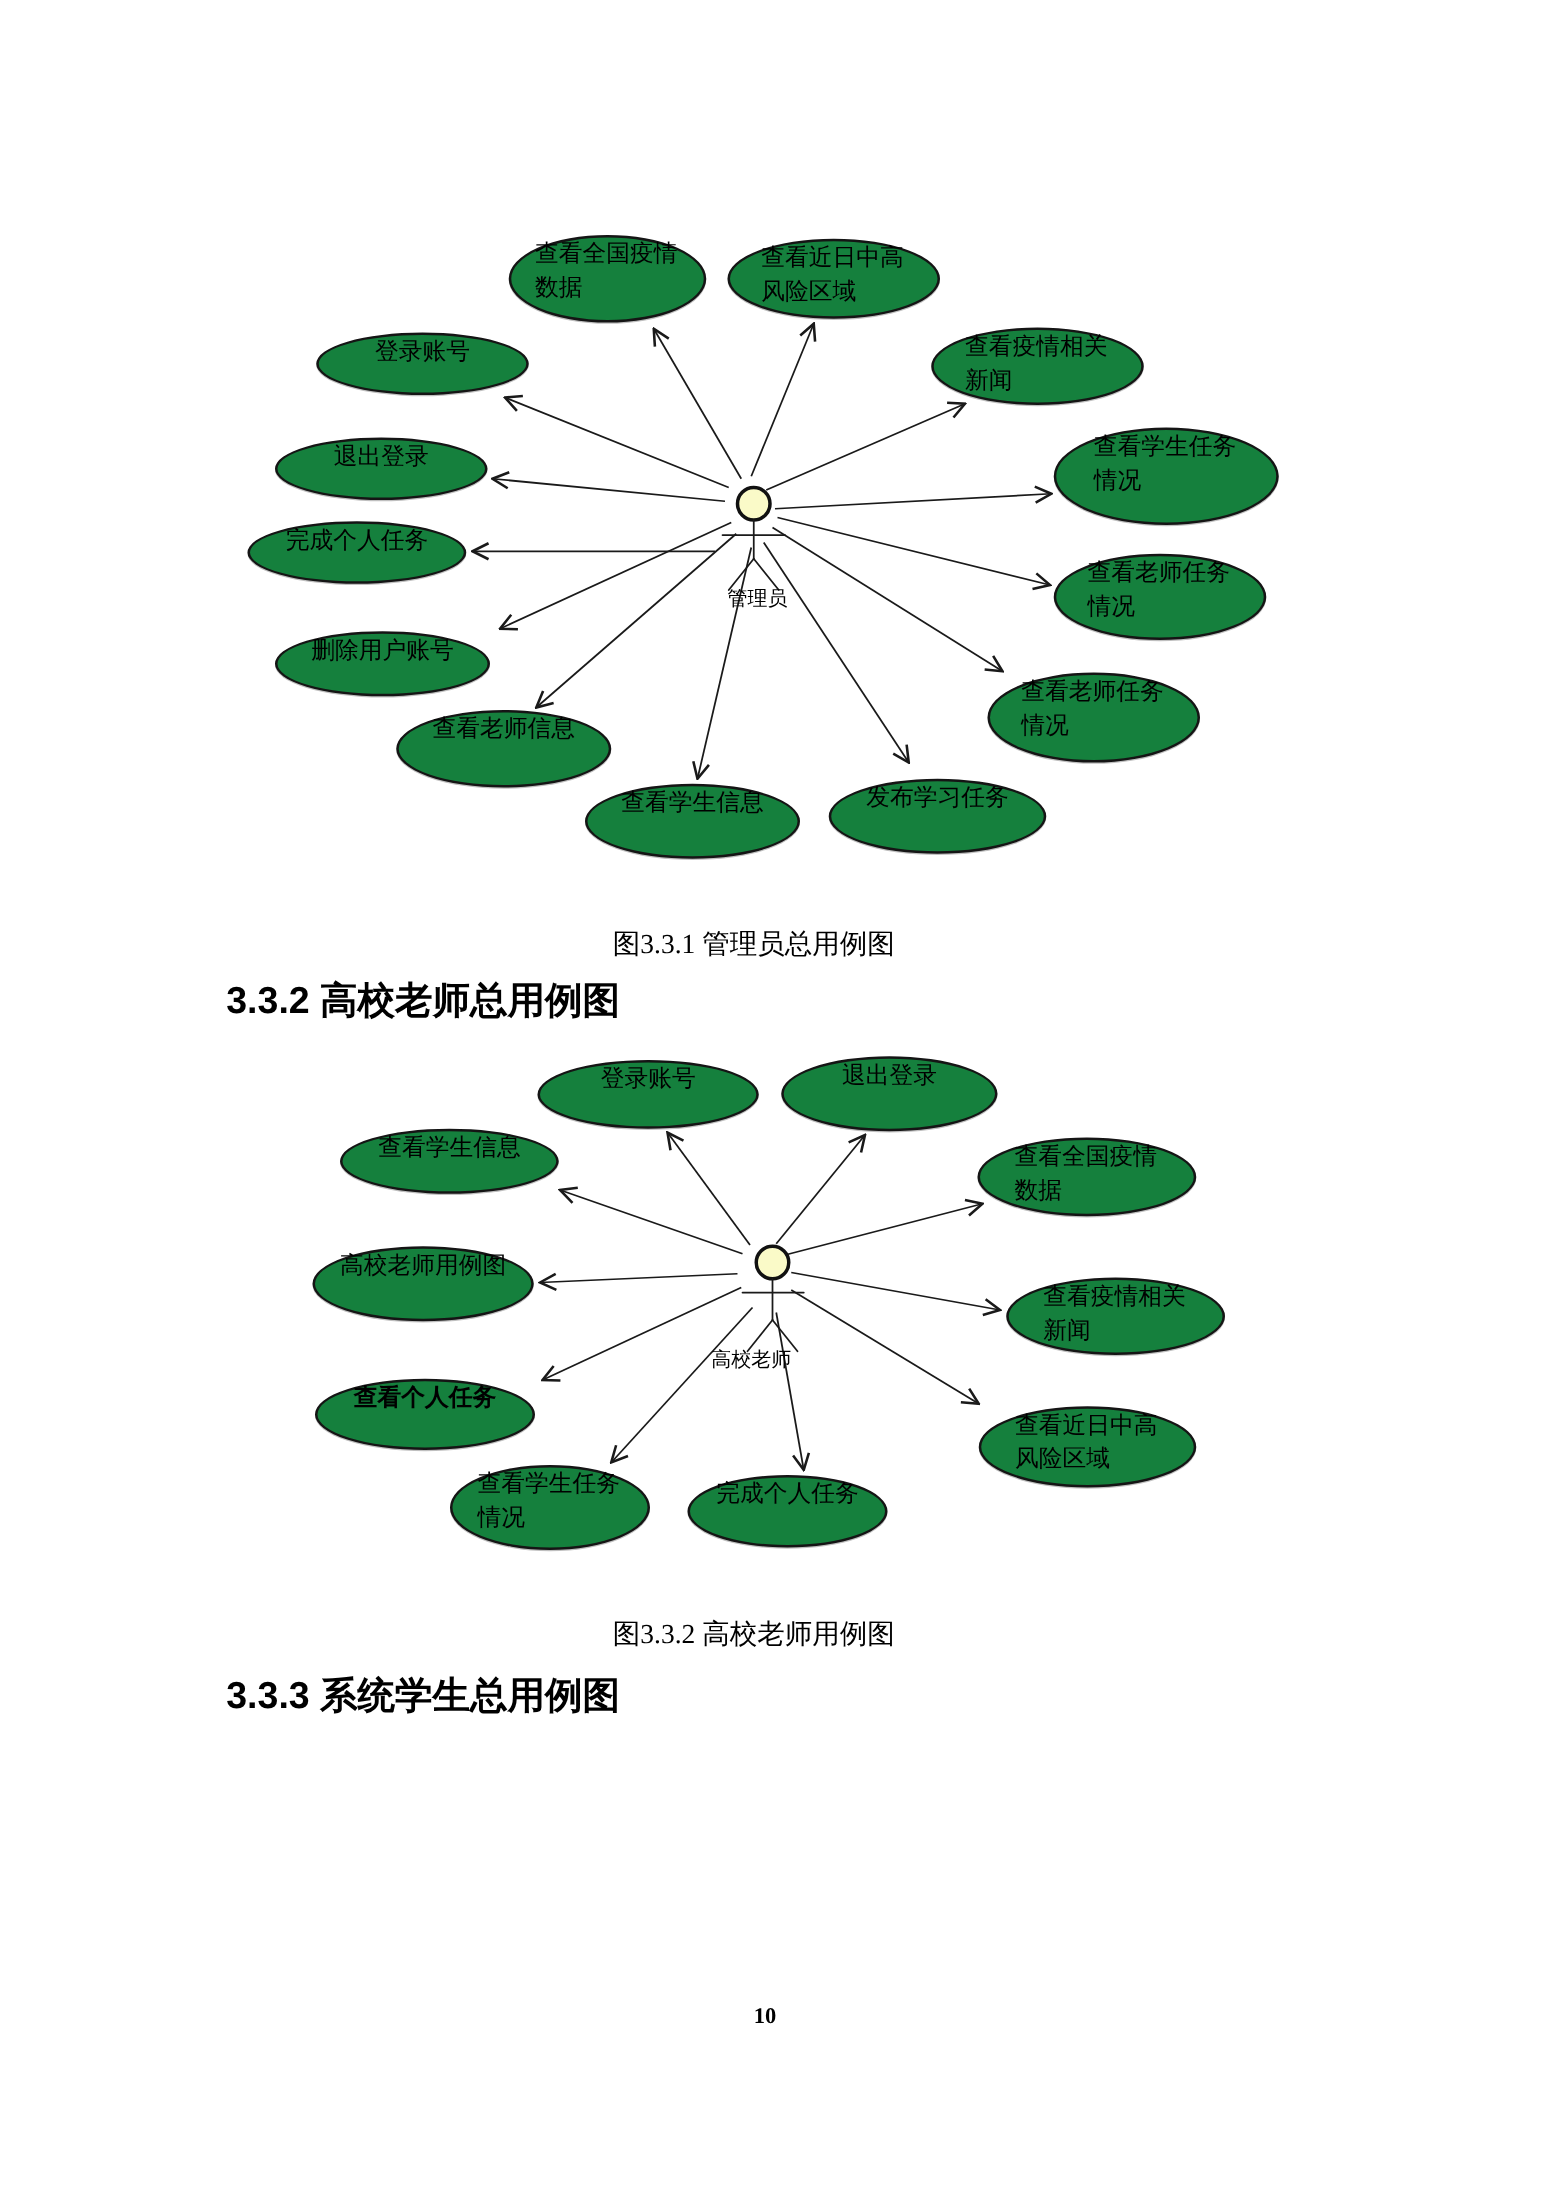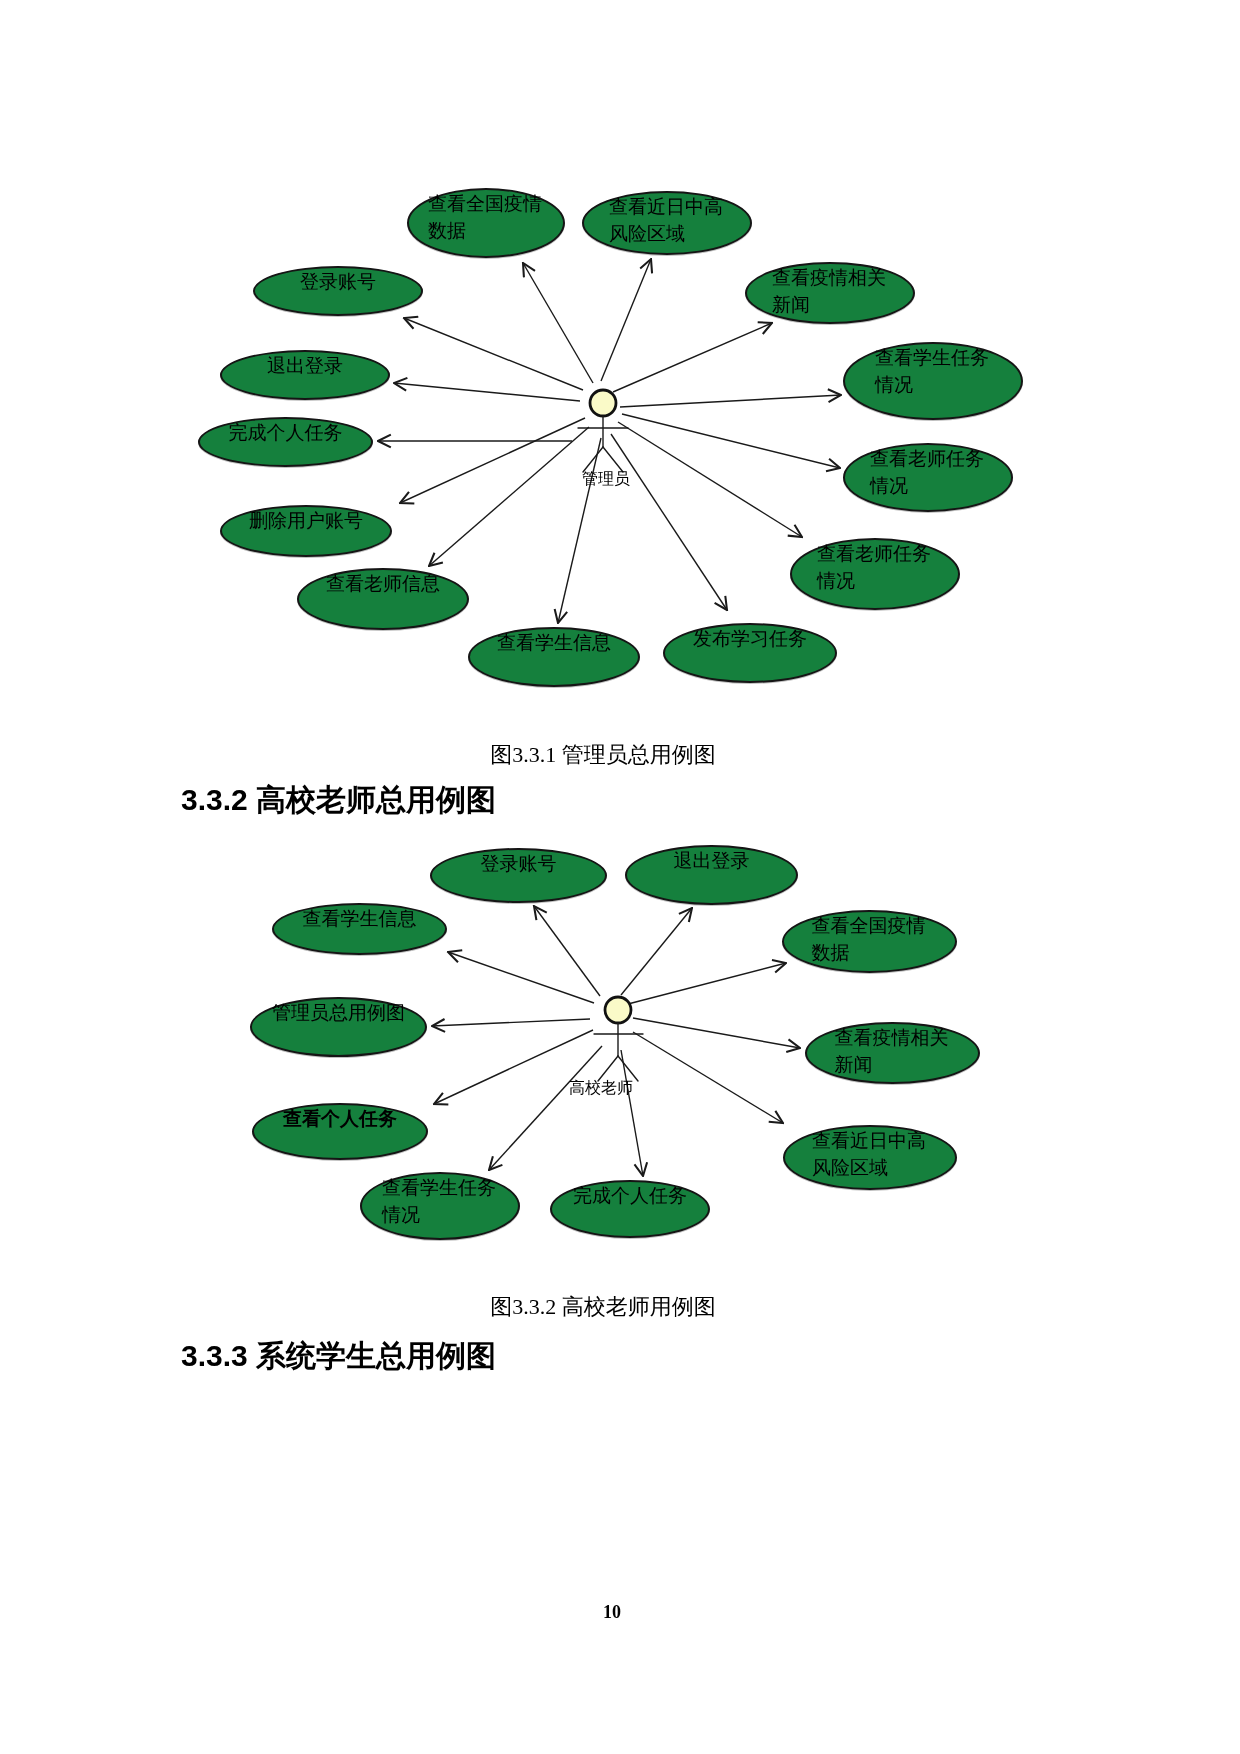--- a/index.html
+++ b/index.html
@@ -126,21 +126,21 @@
     </div>
   <div class="uc two" style="left:843px;top:443px;width:170px;height:69px;">
       <span>查看老师任务情况</span>
     </div>
   <div class="uc" style="left:220px;top:505px;width:172px;height:52px;">
       <span>删除用户账号</span>
     </div>
   <div class="uc two" style="left:790px;top:538px;width:170px;height:72px;">
       <span>查看老师任务情况</span>
     </div>
-  <div class="uc" style="left:297px;top:568px;width:172px;height:62px;">
+  <div class="uc" style="left:317px;top:568px;width:172px;height:62px;">
       <span>查看老师信息</span>
     </div>
   <div class="uc" style="left:468px;top:627px;width:172px;height:60px;">
       <span>查看学生信息</span>
     </div>
   <div class="uc" style="left:663px;top:623px;width:174px;height:60px;">
       <span>发布学习任务</span>
     </div>
 
   <div class="actor-label" style="left:606px;top:469px;">管理员</div>
@@ -154,21 +154,21 @@
   <div class="uc" style="left:625px;top:845px;width:173px;height:60px;">
       <span>退出登录</span>
     </div>
   <div class="uc" style="left:272px;top:903px;width:175px;height:52px;">
       <span>查看学生信息</span>
     </div>
   <div class="uc two" style="left:782px;top:910px;width:175px;height:63px;">
       <span>查看全国疫情数据</span>
     </div>
   <div class="uc" style="left:250px;top:997px;width:177px;height:60px;">
-      <span>管理员总用例图</span>
+      <span>高校老师用例图</span>
     </div>
   <div class="uc two" style="left:805px;top:1022px;width:175px;height:62px;">
       <span>查看疫情相关新闻</span>
     </div>
   <div class="uc" style="left:252px;top:1103px;width:176px;height:57px;font-weight:bold;">
       <span>查看个人任务</span>
     </div>
   <div class="uc two" style="left:783px;top:1125px;width:174px;height:65px;">
       <span>查看近日中高风险区域</span>
     </div>

